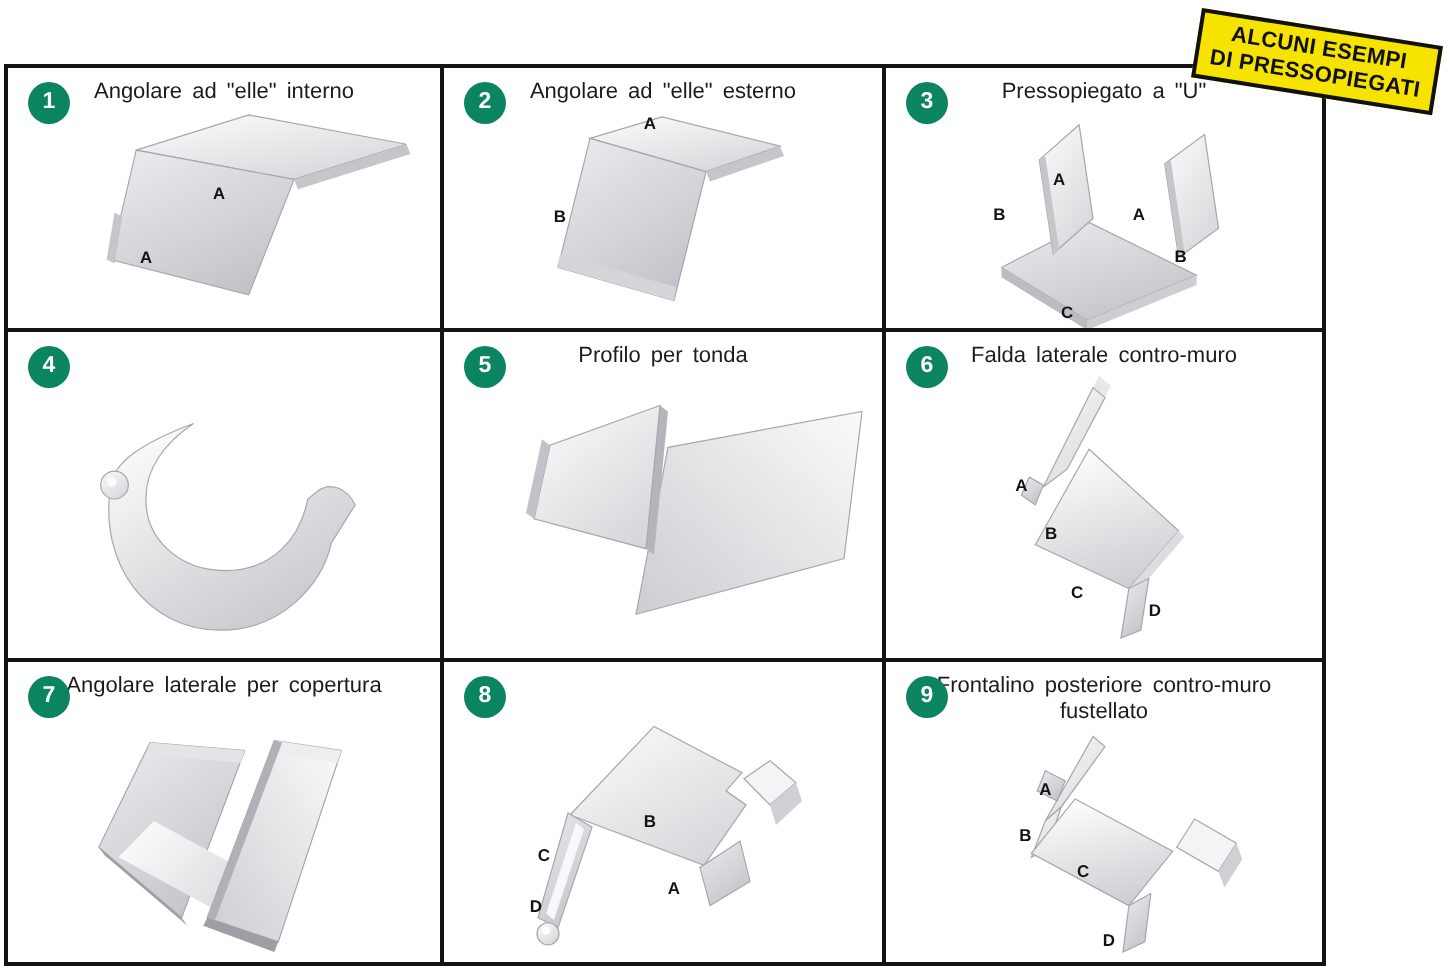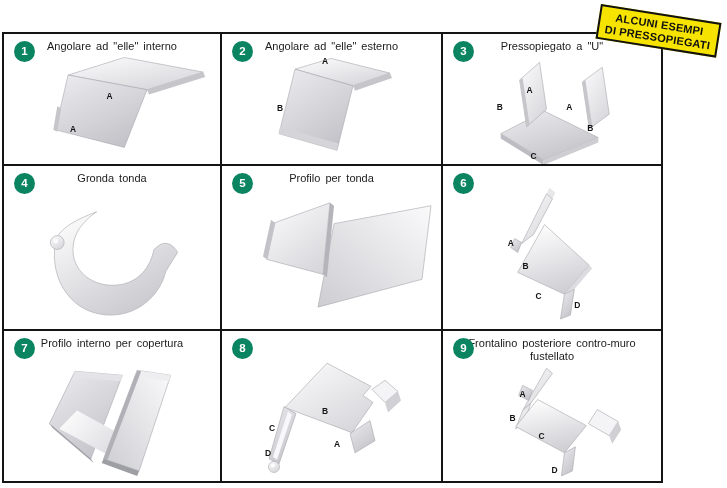--- a/index.html
+++ b/index.html
@@ -115,21 +115,20 @@
         <text class="lbl" x="87" y="60">A</text>
         <text class="lbl" x="57" y="78">B</text>
         <text class="lbl" x="127" y="78">A</text>
         <text class="lbl" x="148" y="99">B</text>
         <text class="lbl" x="91" y="128">C</text>
       </svg>
     </div>
 
     <div class="cell bR bB">
       <div class="num">4</div>
-      <div class="title">Gronda tonda</div>
       <svg class="draw" viewBox="0 0 219 164" preserveAspectRatio="none">
         <g>
           <path class="shape" fill="url(#gC)" d="M94,46 C70,55 53,65 52,78 C46,116 70,150 108,150 C138,150 159,128 164,106
                L176,87 C172,79 164,75 157,80 L152,84 C148,104 134,120 110,120
                C86,120 69,103 70,83 C70,69 79,56 94,46 Z"></path>
           <circle class="shape" cx="54" cy="77" r="7" fill="url(#gA)"></circle>
           <circle class="noline" cx="52.5" cy="75.5" r="2.4" fill="#fbfbfc"></circle>
         </g>
       </svg>
     </div>
@@ -142,39 +141,40 @@
           <polygon class="shape" points="112,58 209,40 200,114 96,142" fill="url(#gD)"></polygon>
           <polygon class="noline" points="108,37 112,40 105,112 101,109" fill="#b4b4ba"></polygon>
           <polygon class="shape" points="108,37 53,57 45,94 101,109" fill="url(#gA)"></polygon>
           <polygon class="noline" points="53,57 45,94 41,91 49,54" fill="#c2c2c8"></polygon>
         </g>
       </svg>
     </div>
 
     <div class="cell bB">
       <div class="num">6</div>
+      <div class="title">Falda laterale contro-muro</div>
       <svg class="draw" viewBox="0 0 219 164" preserveAspectRatio="none">
         <g>
           <polygon class="noline" points="104,28 110,33 113,27 107,22" fill="#e8e8eb"></polygon>
           <polygon class="shape" points="104,28 110,33 91,69 79,78" fill="url(#gA)"></polygon>
           <polygon class="shape" points="79,77 72,73 68,82 75,87" fill="url(#gB)"></polygon>
           <polygon class="shape" points="102,59 147,100 122,129 75,107" fill="url(#gE)"></polygon>
           <polygon class="noline" points="122,129 147,100 150,103 125,132" fill="#dddde1"></polygon>
           <polygon class="shape" points="122,129 132,124 128,150 118,154" fill="url(#gB)"></polygon>
         </g>
         <text class="lbl" x="68" y="80">A</text>
         <text class="lbl" x="83" y="104">B</text>
         <text class="lbl" x="96" y="134">C</text>
         <text class="lbl" x="135" y="143">D</text>
       </svg>
     </div>
 
     <div class="cell bR">
       <div class="num">7</div>
-      <div class="title">Profilo interno per copertura</div>
+      <div class="title">Angolare laterale per copertura</div>
       <svg class="draw" viewBox="0 0 219 149" preserveAspectRatio="none">
         <g>
           <polygon class="shape" points="72,40 120,44 88,127 46,92" fill="url(#gB)"></polygon>
           <polygon class="noline" points="46,92 88,127 91,131 49,96" fill="#9e9ea5"></polygon>
           <polygon class="noline" points="74,79 123,105 105,123 56,97" fill="url(#gF)"></polygon>
           <polygon class="noline" points="72,40 120,44 118,50 70,46" fill="#e4e4e8"></polygon>
           <polygon class="shape" points="135,39 169,44 137,139 101,127" fill="url(#gD)"></polygon>
           <polygon class="noline" points="135,39 169,44 167,50 133,45" fill="#eeeef1"></polygon>
           <polygon class="noline" points="135,39 139,40 105,128 101,127" fill="#b0b0b6"></polygon>
           <polygon class="noline" points="101,127 137,139 135,144 99,131" fill="#9e9ea5"></polygon>

